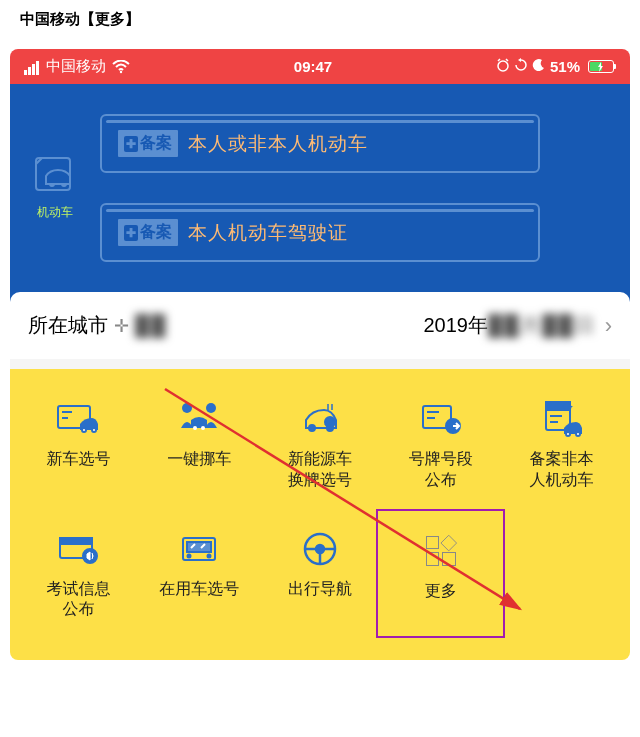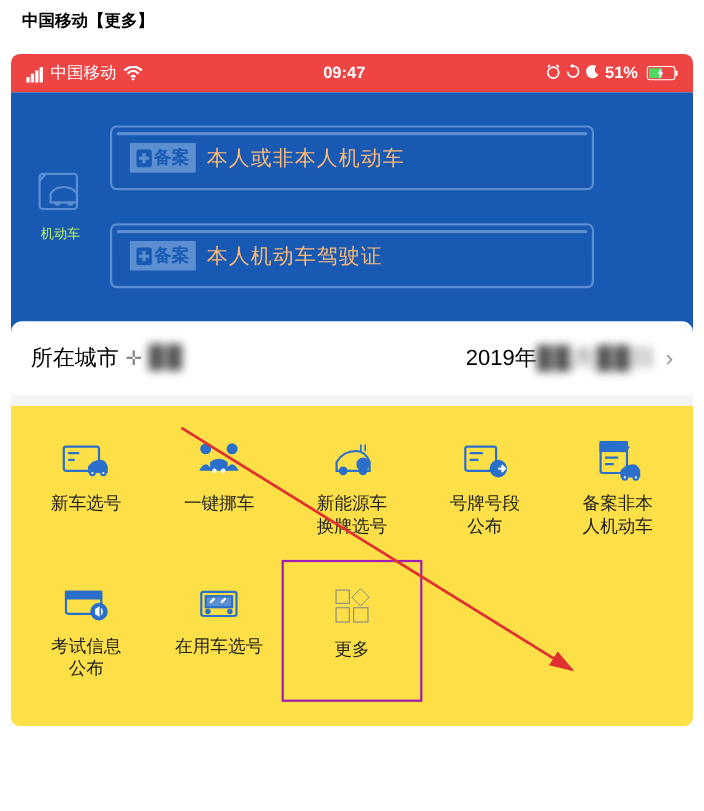--- a/index.html
+++ b/index.html
@@ -306,20 +306,30 @@
           <svg viewBox="0 0 44 38" fill="none" stroke="#2a6fc9" stroke-width="2">
             <rect x="6" y="8" width="32" height="22" rx="2"></rect>
             <rect x="10" y="12" width="24" height="10" fill="#5b8fd1"></rect>
             <path d="M14 18 L18 14 M24 18 L28 14" stroke="#fff"></path>
             <circle cx="12" cy="26" r="1.5" fill="#2a6fc9"></circle>
             <circle cx="32" cy="26" r="1.5" fill="#2a6fc9"></circle>
           </svg>
         </div>
       <span>在用车选号</span>
     </div>
+    <div class="grid-item">
+      <div class="grid-icon">
+          <svg viewBox="0 0 44 38" fill="none" stroke="#2a6fc9" stroke-width="2.5">
+            <circle cx="22" cy="19" r="15"></circle>
+            <circle cx="22" cy="19" r="4" fill="#2a6fc9"></circle>
+            <path d="M7 19 L18 19 M26 19 L37 19 M22 23 L22 34"></path>
+          </svg>
+        </div>
+      <span>出行导航</span>
+    </div>
     <div class="grid-item highlight-box">
       <div class="grid-icon">
         <div class="more-icon">
             <span></span>
             <span></span>
             <span></span>
             <span></span>
           </div>
       </div>
       <span>更多</span>

